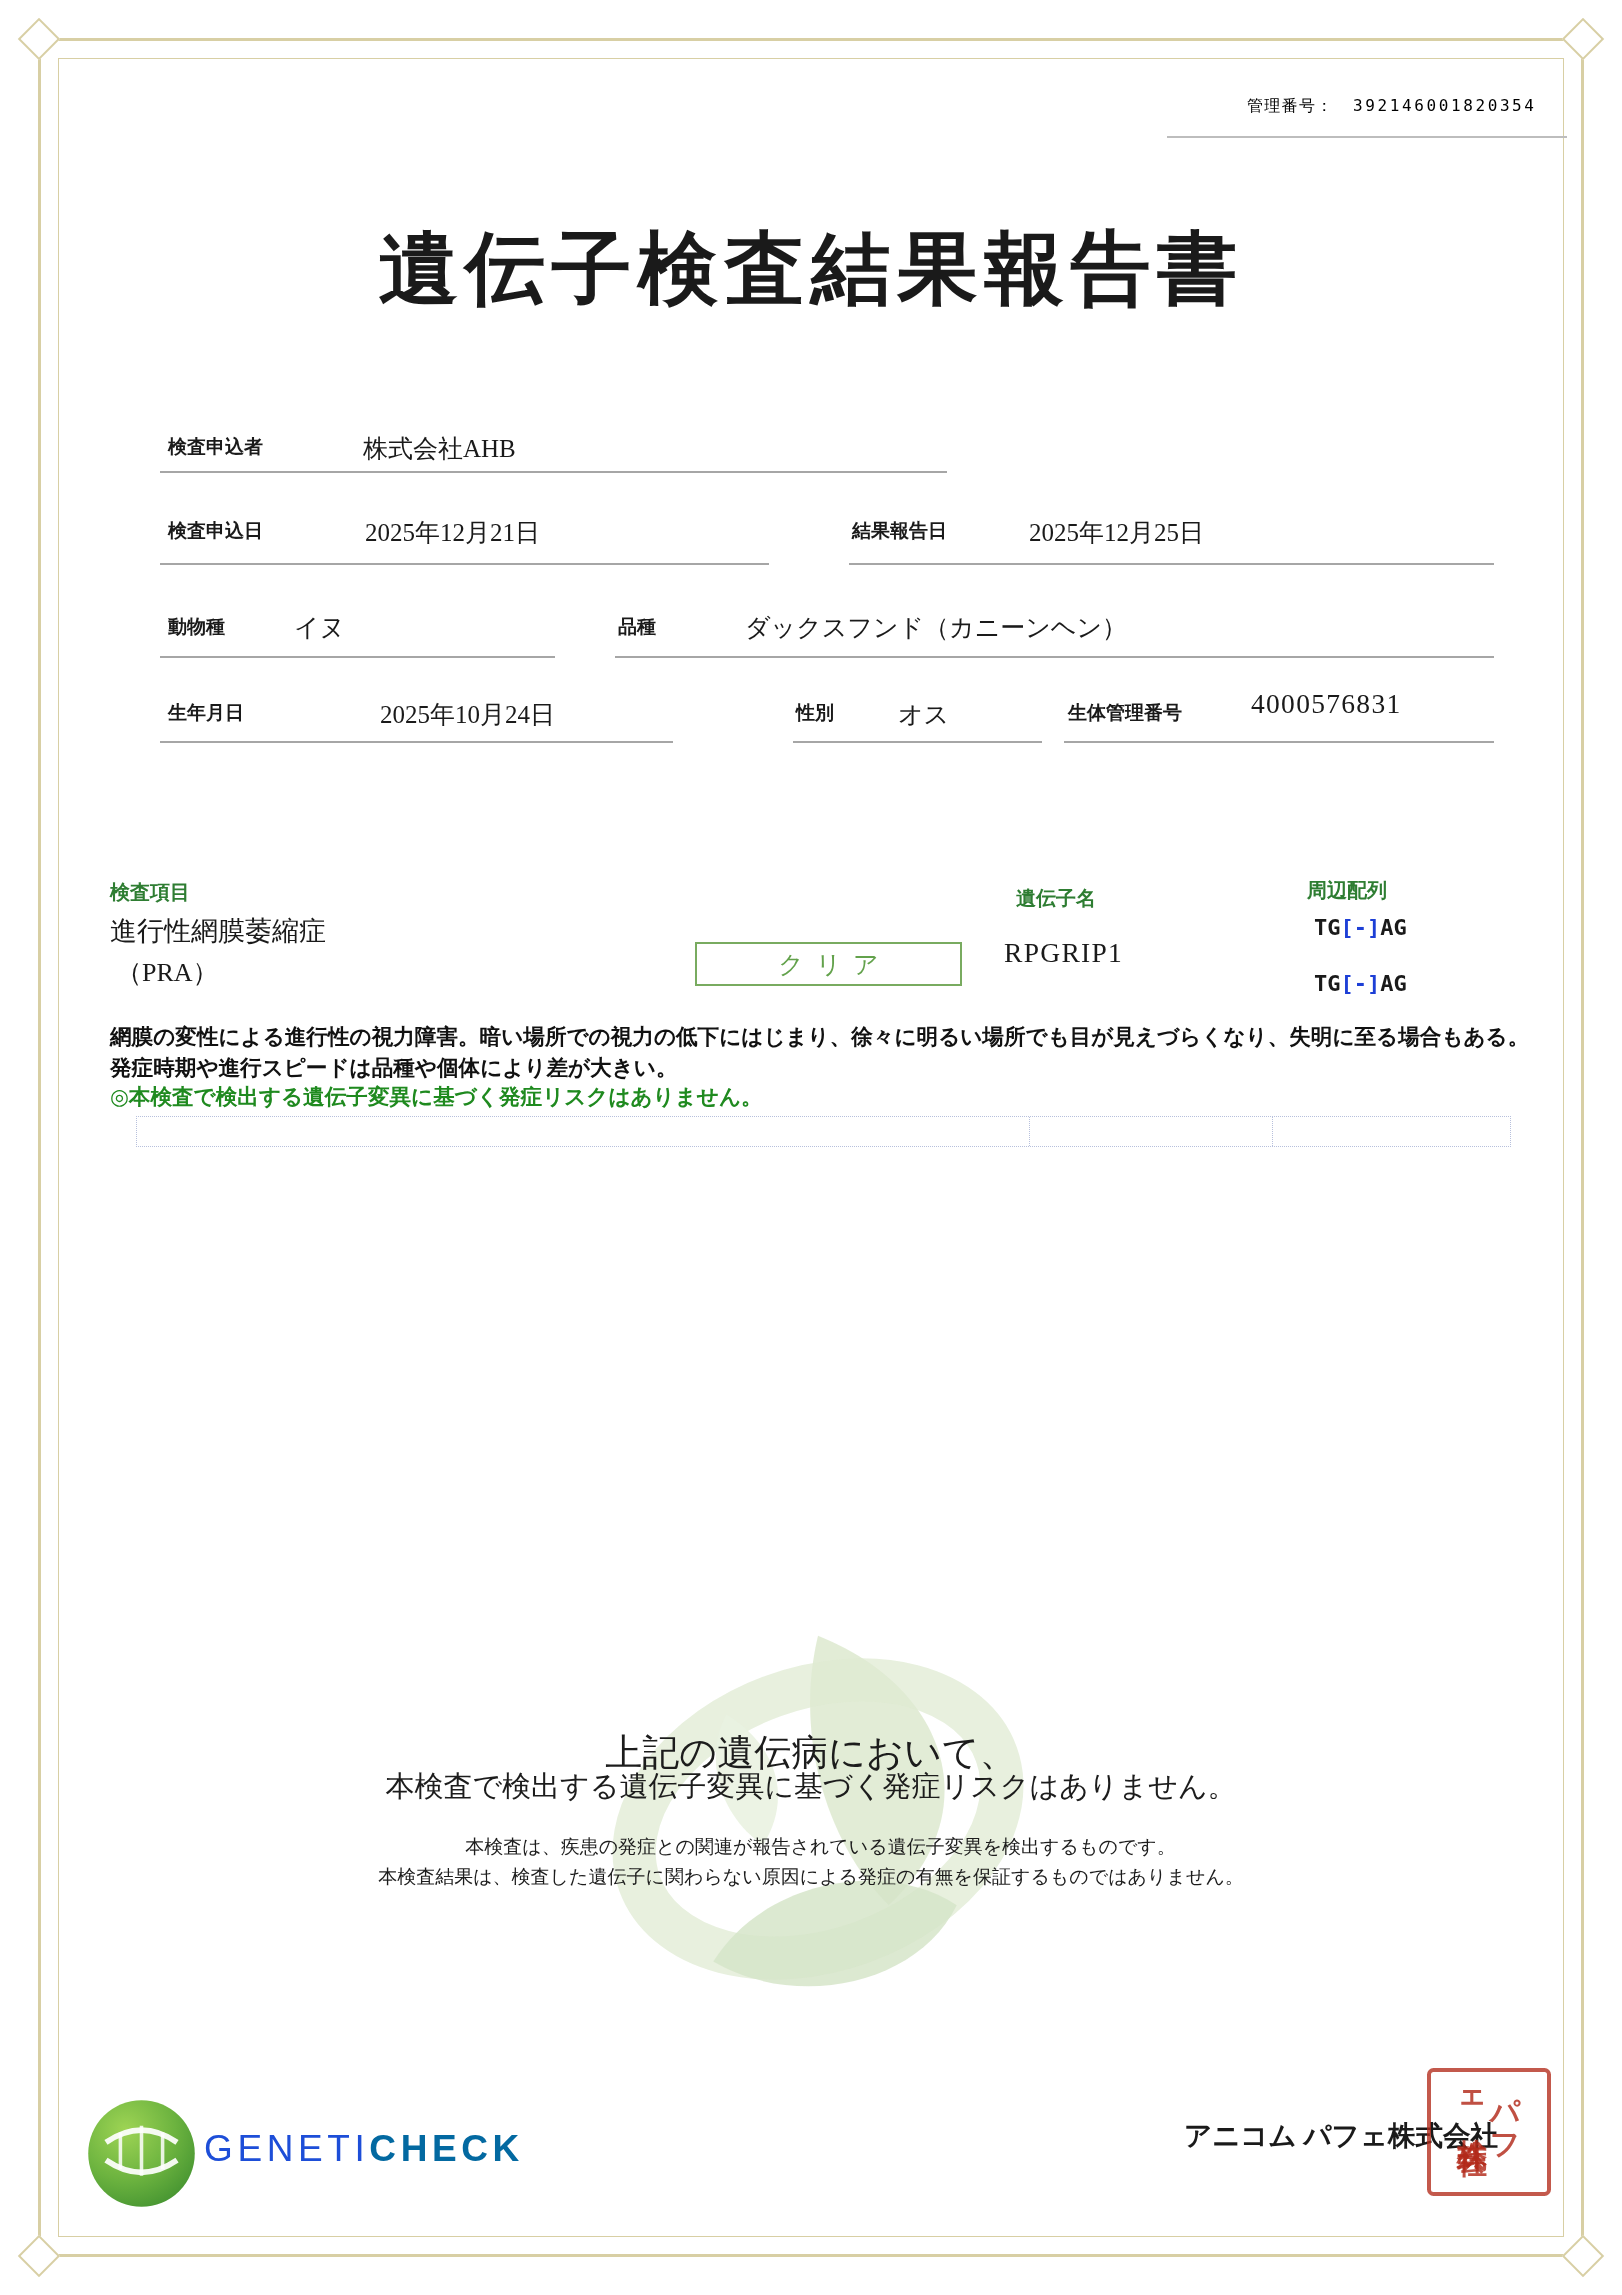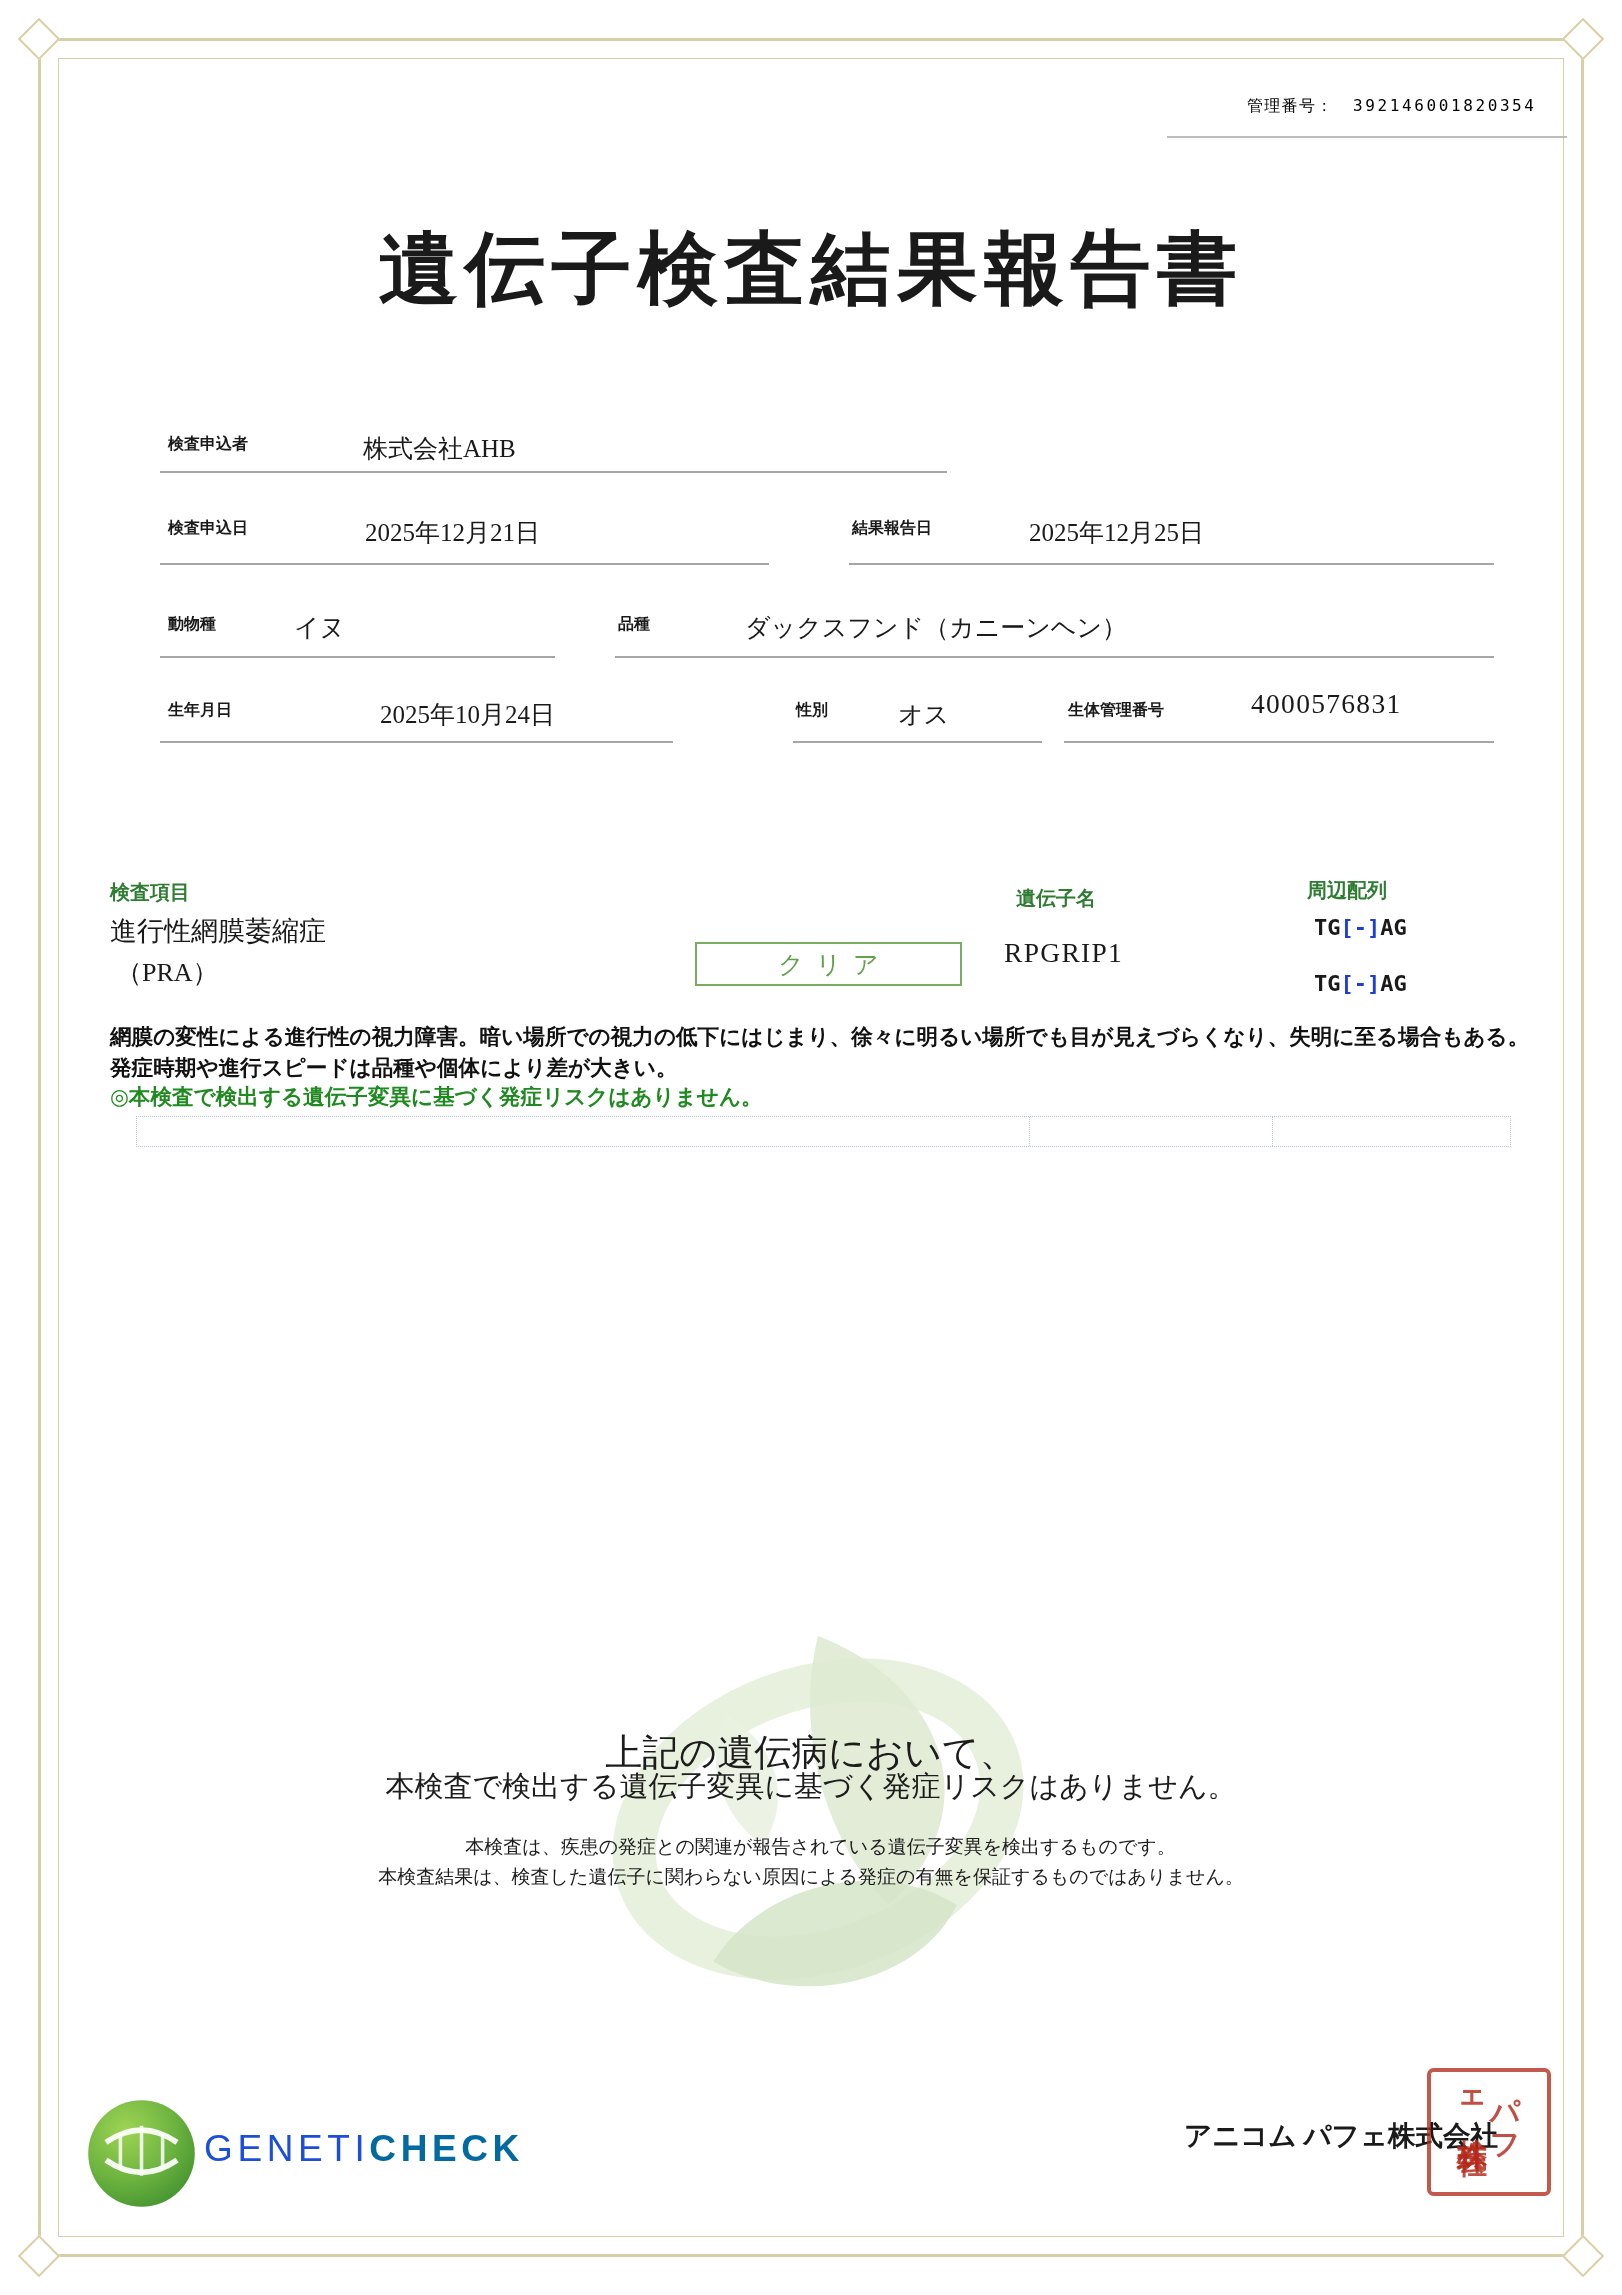--- a/index.html
+++ b/index.html
@@ -19,21 +19,21 @@
   .c-bl { left:24px;  bottom:24px; }
   .c-br { right:24px; bottom:24px; }
 
   .mgmt { font-family:"Liberation Sans","DejaVu Sans",sans-serif; color:#000000; font-size:16px; letter-spacing:1.3px; }
   .mgmt .num { font-family:"DejaVu Sans Mono",monospace; margin-left:19.6px; letter-spacing:2.6px; }
   .uline { position:absolute; height:2px; background:#a6a6a6; }
   .uline-light { background:#bdbdbd; }
 
   .title { left:0; right:0; top:216px; text-align:center; font-size:80px; font-weight:bold; letter-spacing:6.5px; }
 
-  .lbl { font-weight:bold; font-size:16px; white-space:nowrap; }
+  .lbl { font-weight:bold; font-size:19px; white-space:nowrap; }
   .val { font-size:25px; white-space:nowrap; }
   .val-num { font-size:27.5px; font-family:"Liberation Serif",serif; letter-spacing:1.3px; }
 
   .green-h { color:#2e7d32; font-weight:bold; font-size:20px; white-space:nowrap; }
   .disease { font-size:27px; white-space:nowrap; }
   .pra { font-size:26px; white-space:nowrap; }
   .clear-box {
     border:2px solid #79ab60; color:#63a24c; font-size:25px; letter-spacing:11.8px;
     display:flex; align-items:center; justify-content:center;
     font-family:"Liberation Sans","DejaVu Sans",sans-serif; padding-left:11.8px;

